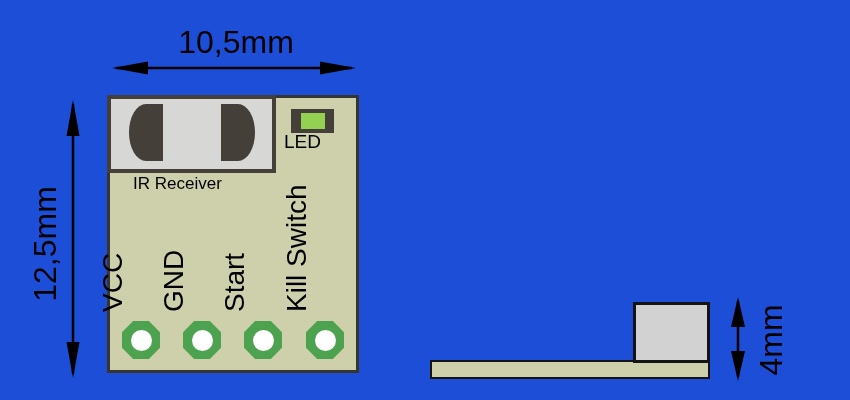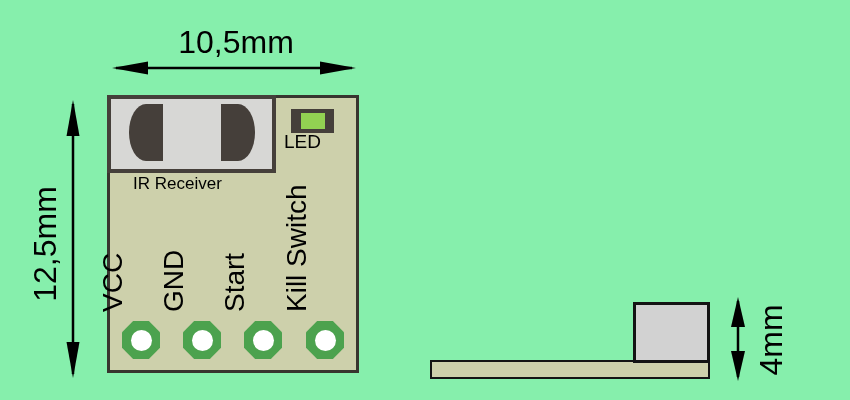--- a/index.html
+++ b/index.html
@@ -1,17 +1,17 @@
 <!DOCTYPE html>
 <html style="--board: #cdd0ab; --pad-green: #4ca24e; --led-green: #92d152; --component-dark: #453f3a; --ir-window-gray: #d7d7d5; --side-component-gray: #d2d2d2;"><head>
 <meta charset="utf-8">
 <style>
   html,body{margin:0;padding:0;background:#fff;}
   #scene{
-    position:relative;width:850px;height:400px;background:#86efac;overflow:hidden;
+    position:relative;width:850px;height:400px;background:#1d4ed8;overflow:hidden;
     font-family:"Liberation Sans",sans-serif;color:#000;
   }
   .abs{position:absolute;}
   .dim-label{font-size:32px;line-height:1.05;white-space:nowrap;}
   .dim-label.h-center{transform:translateX(-50%);}
   .dim-label.rot{transform:translate(-50%,-50%) rotate(-90deg);}
   svg.dim-arrow{display:block;}
   svg.dim-arrow line{stroke:#000;stroke-width:2.5;}
   svg.dim-arrow polygon{fill:#000;}
 

